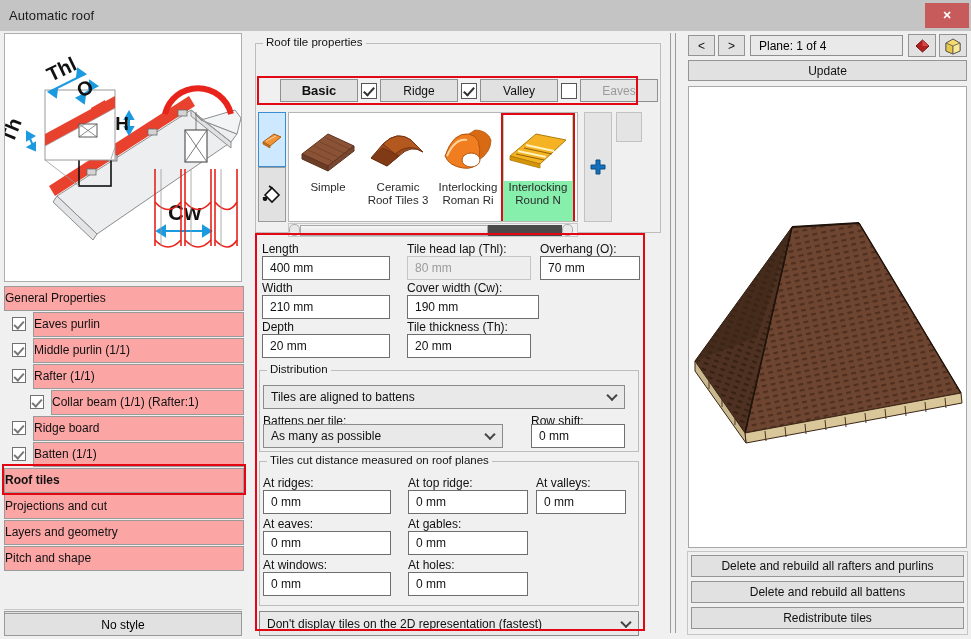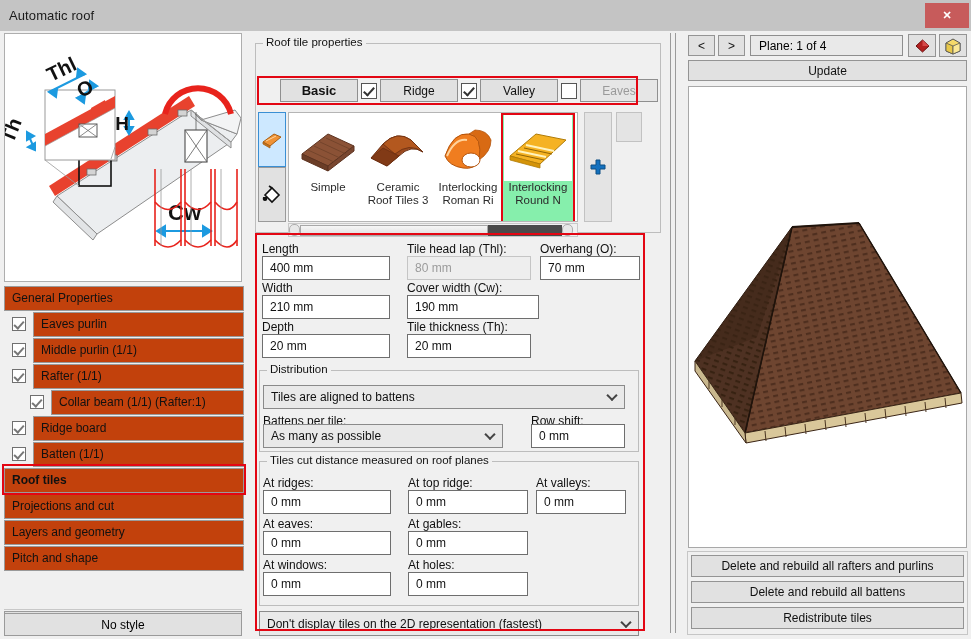--- a/index.html
+++ b/index.html
@@ -48,23 +48,22 @@
   #preview-box svg { display:block; }
 
   .tree-list {
     position: absolute; left: 0; top: 252px; width: 240px;
   }
   .tree-row {
     display: flex; align-items: center; height: 26px; margin-bottom: 0px;
   }
   .tree-btn {
     flex: 1; height: 25px;
-    background: #c2410c; border: 1px solid #9a9a9a;
+    background: #fca5a5; border: 1px solid #9a9a9a;
     display: flex; align-items: center;
-    padding-left: 7px;
     font-size: 12px; cursor: pointer;
     color: #111;
     text-align: center;
   }
   .tree-btn.sub { margin-left: 0; }
   .cb {
     width: 14px; height: 14px; margin: 0 7px 0 8px;
     border: 1px solid #707070; background: #fff;
     position: relative; flex: 0 0 auto; cursor: pointer;
   }

